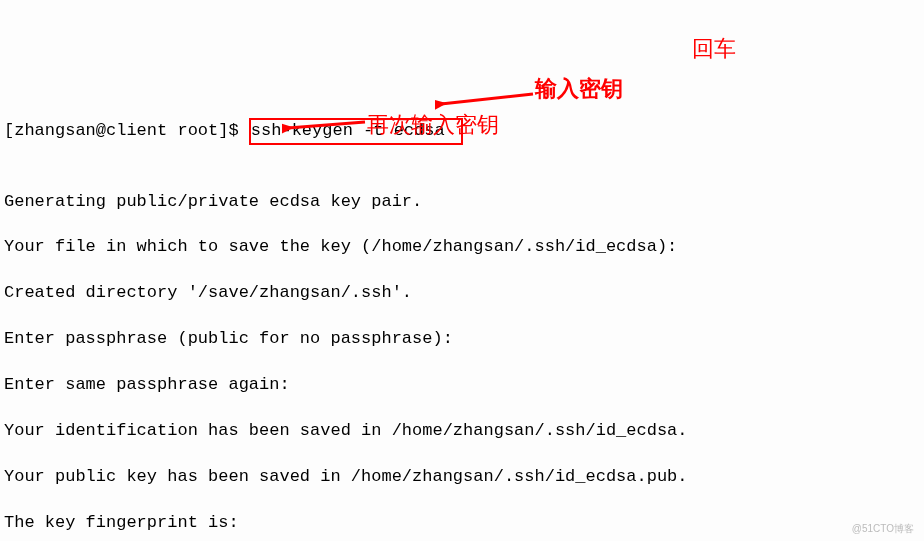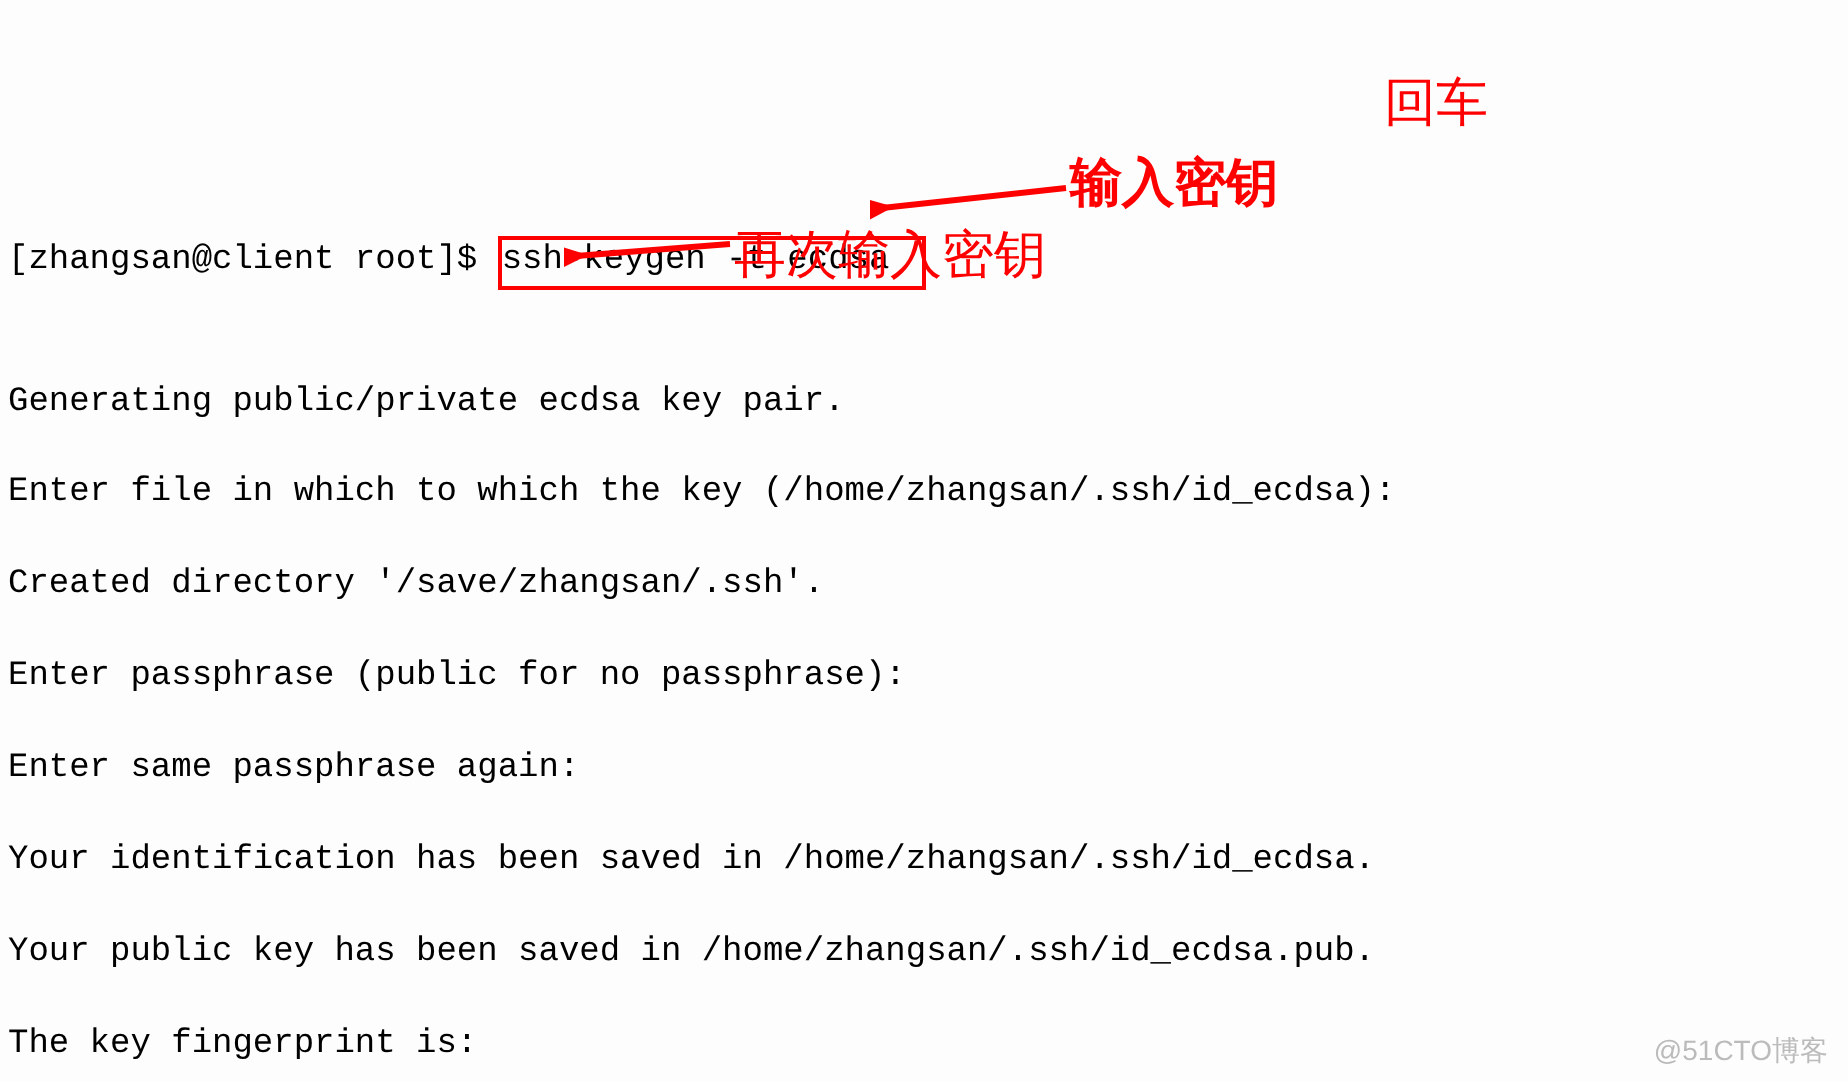--- a/index.html
+++ b/index.html
@@ -20,46 +20,46 @@
     .cmd-box {
       display: inline-block;
       border: 2px solid #ff0000;
       padding: 0 6px 0 0;
       vertical-align: baseline;
     }
     .ann {
       position: absolute;
       color: #ff0000;
       font-family: "SimSun", "Microsoft YaHei", sans-serif;
-      font-size: 26px;
+      font-size: 22px;
       white-space: nowrap;
     }
     .arrow {
       position: absolute;
       pointer-events: none;
     }
     .watermark {
       position: absolute;
       right: 10px;
       bottom: 6px;
       color: #bbb;
       font-family: sans-serif;
-      font-size: 14px;
+      font-size: 10px;
     }
   </style>
 </head>
 <body>
 
 
 
 
 <span class="line"><span>[zhangsan@client root]$ </span><span class="cmd-box"><span>ssh-keygen -t ecdsa </span></span></span>
 
 <span class="line">Generating public/private ecdsa key pair.</span>
-<span class="line">Enter file in which to which the key (/home/zhangsan/.ssh/id_ecdsa):</span>
+<span class="line">Your file in which to save the key (/home/zhangsan/.ssh/id_ecdsa):</span>
 <span class="line">Created directory '/save/zhangsan/.ssh'.</span>
 <span class="line">Enter passphrase (public for no passphrase):</span>
 <span class="line">Enter same passphrase again:</span>
 <span class="line">Your identification has been saved in /home/zhangsan/.ssh/id_ecdsa.</span>
 <span class="line">Your public key has been saved in /home/zhangsan/.ssh/id_ecdsa.pub.</span>
 <span class="line">The key fingerprint is:</span>
 
 
 
 

